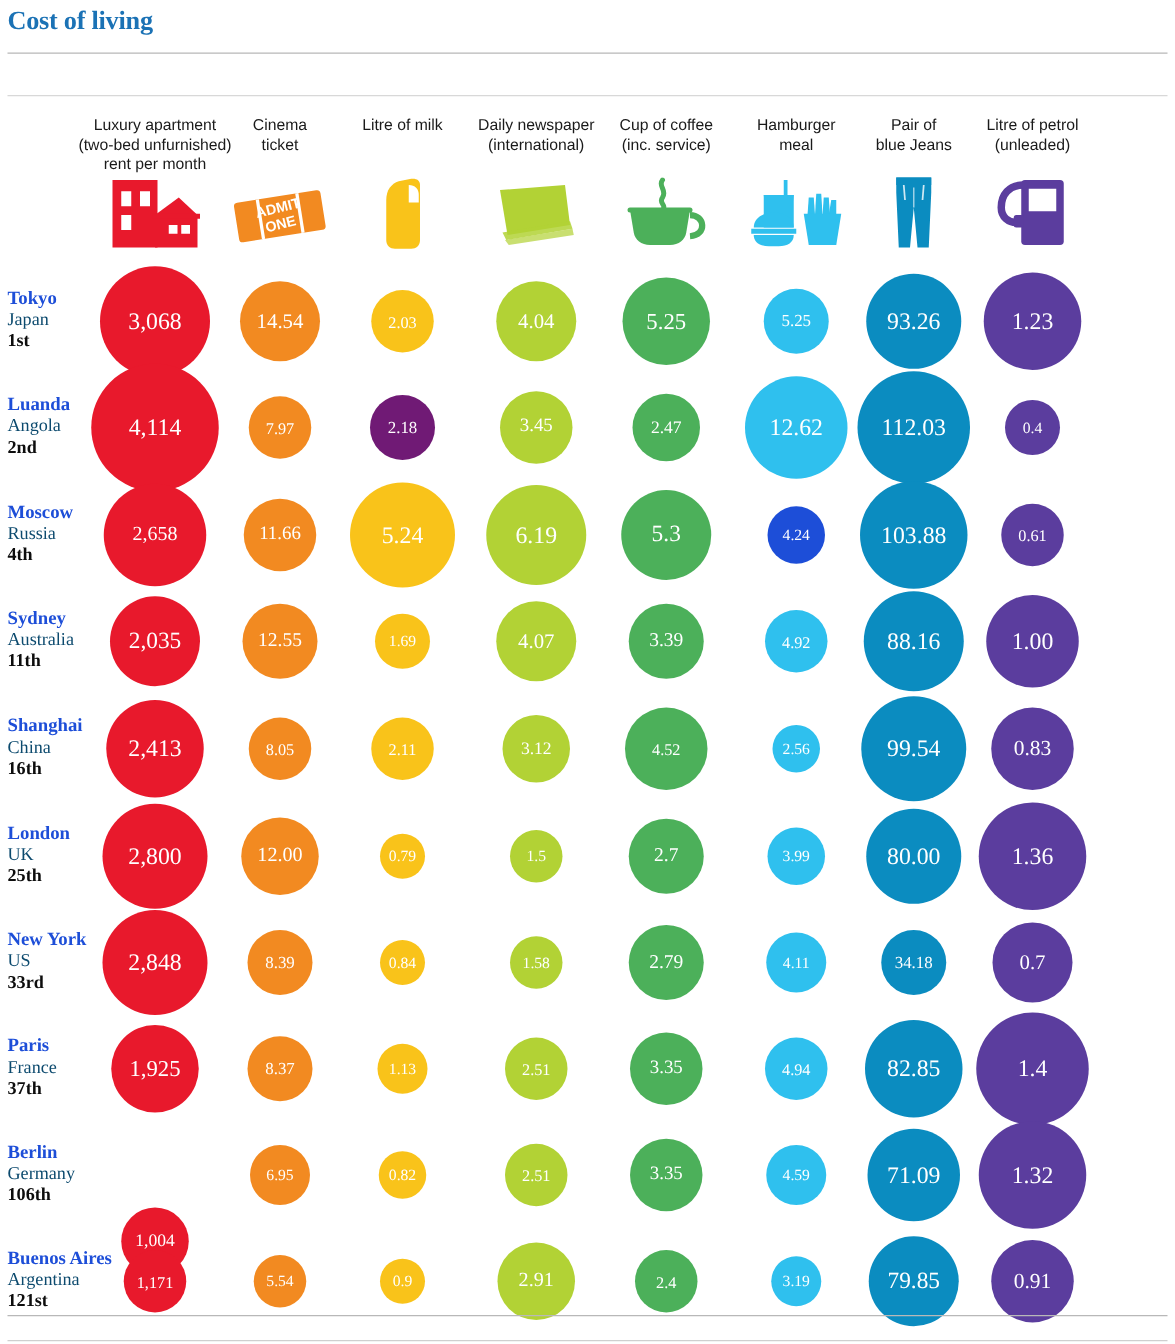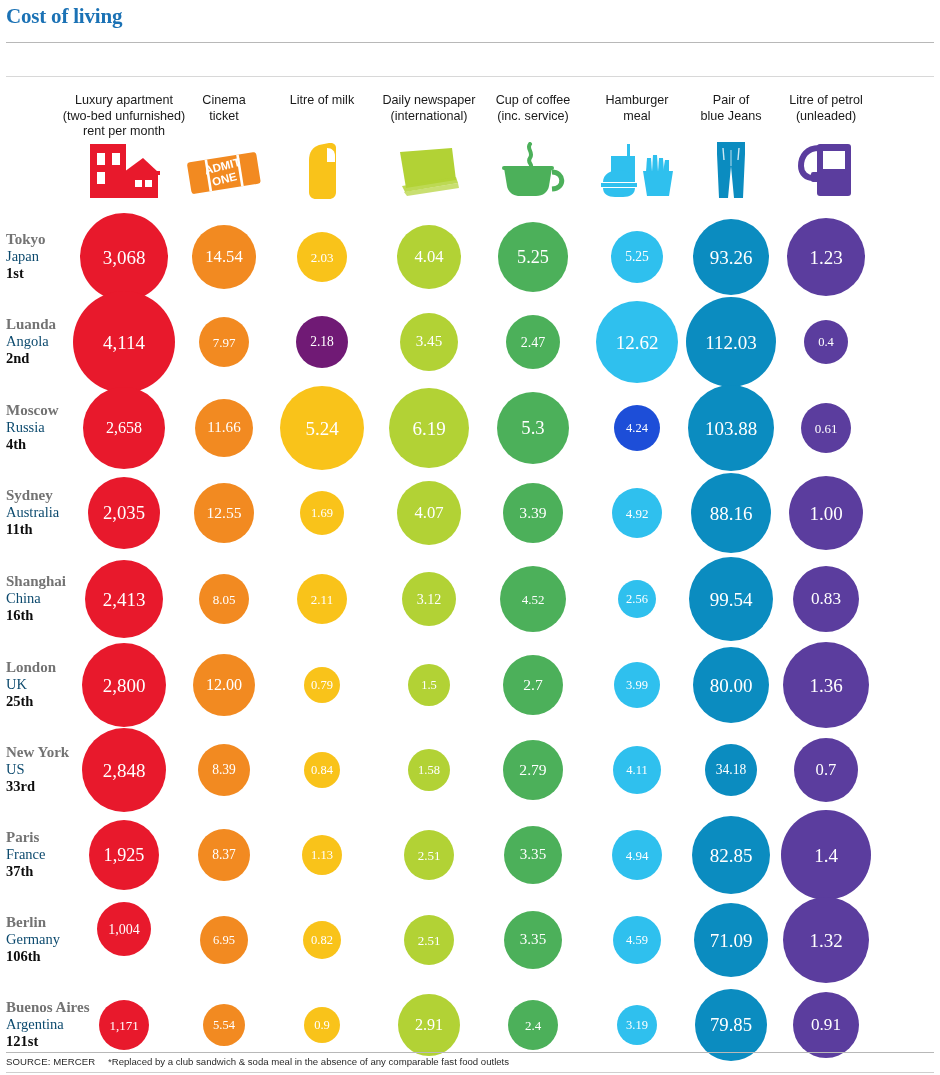--- a/index.html
+++ b/index.html
@@ -53,21 +53,21 @@
     display: flex; align-items: flex-end; justify-content: center;
   }
 
   
   .city {
     position: absolute; left: 6px;
     font-family: "Liberation Serif", serif;
     line-height: 17px;
     width: 92px;
   }
-  .city .c-name { font-weight: bold; font-size: 15px; color:#737373; }
+  .city .c-name { font-weight: bold; font-size: 15px; color:#1d4ed8; }
   .city .c-country { font-size: 14.5px; color:#0c4a6e; }
   .city .c-rank { font-weight: bold; font-size: 14.5px; color:#0d0d0d; }
 
   
   .bubble {
     position: absolute;
     border-radius: 50%;
     display: flex; align-items: center; justify-content: center;
     color: #ffffff;
     font-family: "Liberation Serif", serif;
@@ -326,38 +326,34 @@
       <div class="bubble" style="left: 705px; top: 744px; width: 52px; height: 52px; background: rgb(11, 140, 192); font-size: 13.52px;">34.18</div>
       <div class="bubble" style="left: 794px; top: 738px; width: 64px; height: 64px; background: rgb(91, 61, 158); font-size: 16.64px;">0.7</div>
       <div class="bubble" style="left: 89px; top: 820px; width: 70px; height: 70px; background: rgb(232, 25, 44); font-size: 18.2px;">1,925</div>
       <div class="bubble" style="left: 198px; top: 829px; width: 52px; height: 52px; background: rgb(242, 138, 33); font-size: 13.52px;">8.37</div>
       <div class="bubble" style="left: 302px; top: 835px; width: 40px; height: 40px; background: rgb(249, 195, 26); font-size: 12.5px;">1.13</div>
       <div class="bubble" style="left: 404px; top: 830px; width: 50px; height: 50px; background: rgb(178, 210, 53); font-size: 13px;">2.51</div>
       <div class="bubble" style="left: 504px; top: 826px; width: 58px; height: 58px; background: rgb(76, 176, 90); font-size: 15.08px;">3.35</div>
       <div class="bubble" style="left: 612px; top: 830px; width: 50px; height: 50px; background: rgb(47, 192, 238); font-size: 13px;">4.94</div>
       <div class="bubble" style="left: 692px; top: 816px; width: 78px; height: 78px; background: rgb(11, 140, 192); font-size: 19px;">82.85</div>
       <div class="bubble" style="left: 781px; top: 810px; width: 90px; height: 90px; background: rgb(91, 61, 158); font-size: 19px;">1.4</div>
-      <div class="bubble" style="left: 97px; top: 902px; width: 54px; height: 54px; background: rgb(232, 25, 44); font-size: 14.04px;">1,004</div>
+      <div class="bubble" style="left: 97px; top: 966px; width: 54px; height: 54px; background: rgb(232, 25, 44); font-size: 14.04px;">1,004</div>
       <div class="bubble" style="left: 200px; top: 916px; width: 48px; height: 48px; background: rgb(242, 138, 33); font-size: 12.5px;">6.95</div>
       <div class="bubble" style="left: 303px; top: 921px; width: 38px; height: 38px; background: rgb(249, 195, 26); font-size: 12.5px;">0.82</div>
       <div class="bubble" style="left: 404px; top: 915px; width: 50px; height: 50px; background: rgb(178, 210, 53); font-size: 13px;">2.51</div>
       <div class="bubble" style="left: 504px; top: 911px; width: 58px; height: 58px; background: rgb(76, 176, 90); font-size: 15.08px;">3.35</div>
       <div class="bubble" style="left: 613px; top: 916px; width: 48px; height: 48px; background: rgb(47, 192, 238); font-size: 12.5px;">4.59</div>
       <div class="bubble" style="left: 694px; top: 903px; width: 74px; height: 74px; background: rgb(11, 140, 192); font-size: 19px;">71.09</div>
       <div class="bubble" style="left: 783px; top: 897px; width: 86px; height: 86px; background: rgb(91, 61, 158); font-size: 19px;">1.32</div>
       <div class="bubble" style="left: 99px; top: 1000px; width: 50px; height: 50px; background: rgb(232, 25, 44); font-size: 13px;">1,171</div>
       <div class="bubble" style="left: 203px; top: 1004px; width: 42px; height: 42px; background: rgb(242, 138, 33); font-size: 12.5px;">5.54</div>
       <div class="bubble" style="left: 304px; top: 1007px; width: 36px; height: 36px; background: rgb(249, 195, 26); font-size: 12.5px;">0.9</div>
       <div class="bubble" style="left: 398px; top: 994px; width: 62px; height: 62px; background: rgb(178, 210, 53); font-size: 16.12px;">2.91</div>
       <div class="bubble" style="left: 508px; top: 1000px; width: 50px; height: 50px; background: rgb(76, 176, 90); font-size: 13px;">2.4</div>
       <div class="bubble" style="left: 617px; top: 1005px; width: 40px; height: 40px; background: rgb(47, 192, 238); font-size: 12.5px;">3.19</div>
       <div class="bubble" style="left: 695px; top: 989px; width: 72px; height: 72px; background: rgb(11, 140, 192); font-size: 18.72px;">79.85</div>
       <div class="bubble" style="left: 793px; top: 992px; width: 66px; height: 66px; background: rgb(91, 61, 158); font-size: 17.16px;">0.91</div>
     </div>
 
   <div class="rule-bot"></div>
-  <div class="footer">
-    <span class="src">SOURCE: MERCER</span>
-    <span class="note">*Replaced by a club sandwich &amp; soda meal in the absence of any comparable fast food outlets</span>
-  </div>
   <div class="rule-bot2"></div>
 
 </div>
 
 </body></html>

